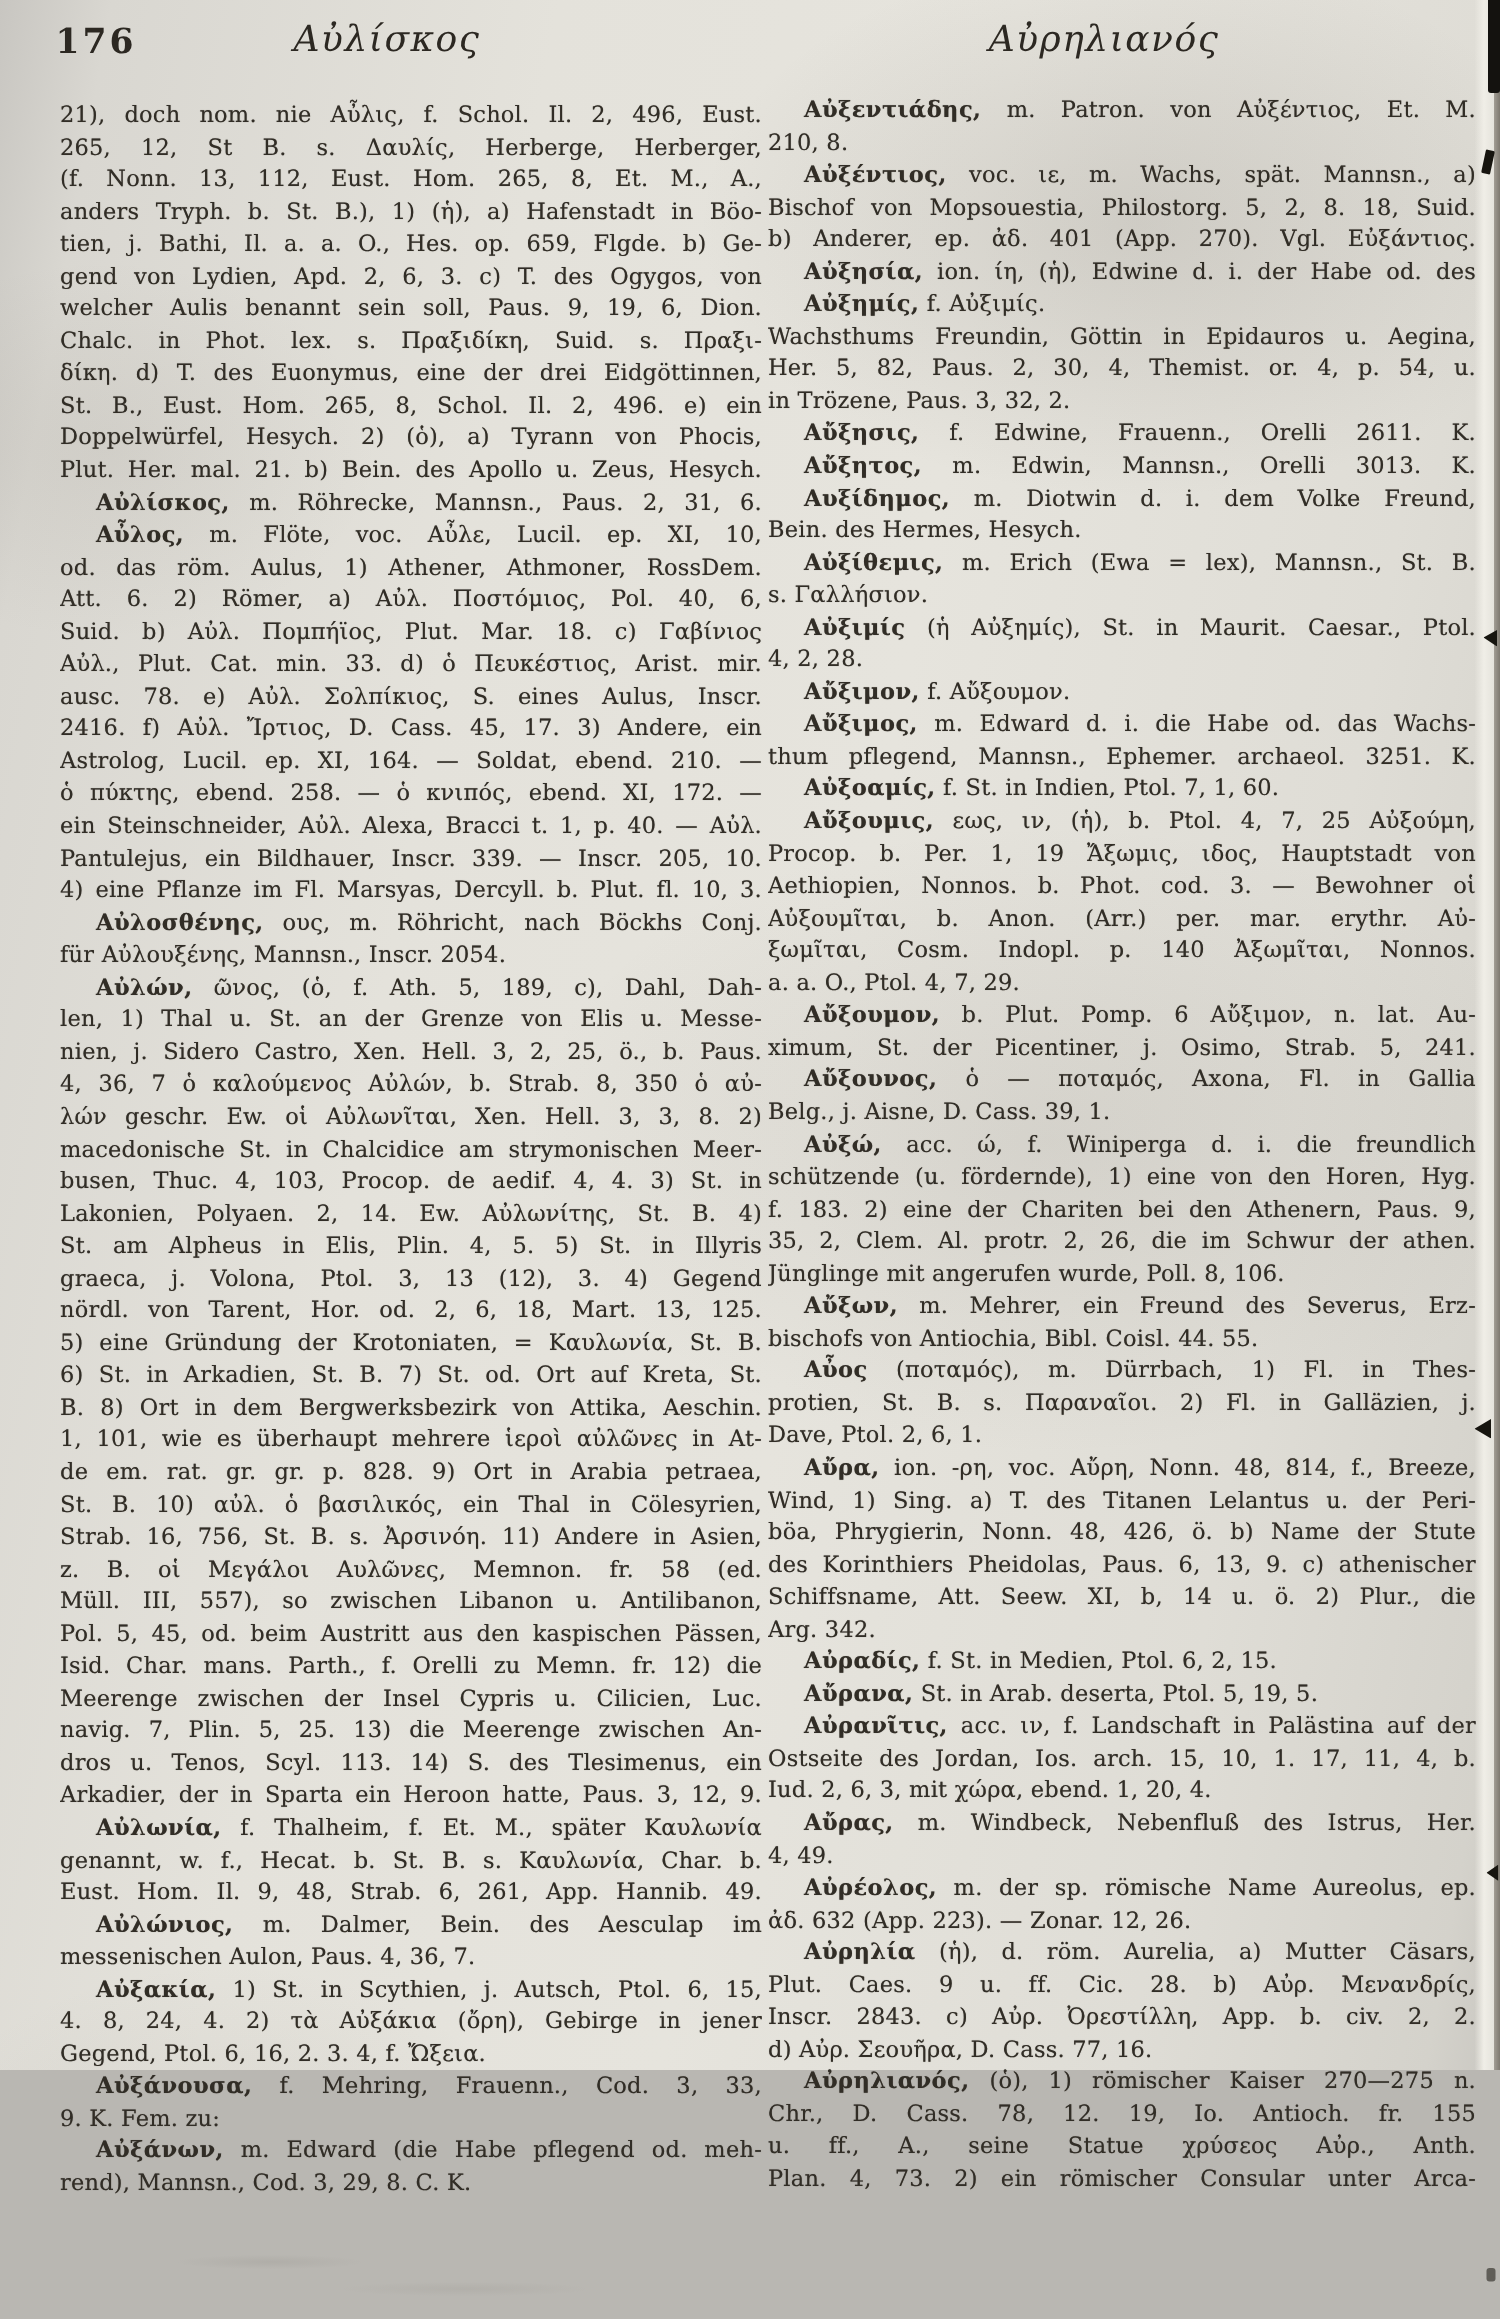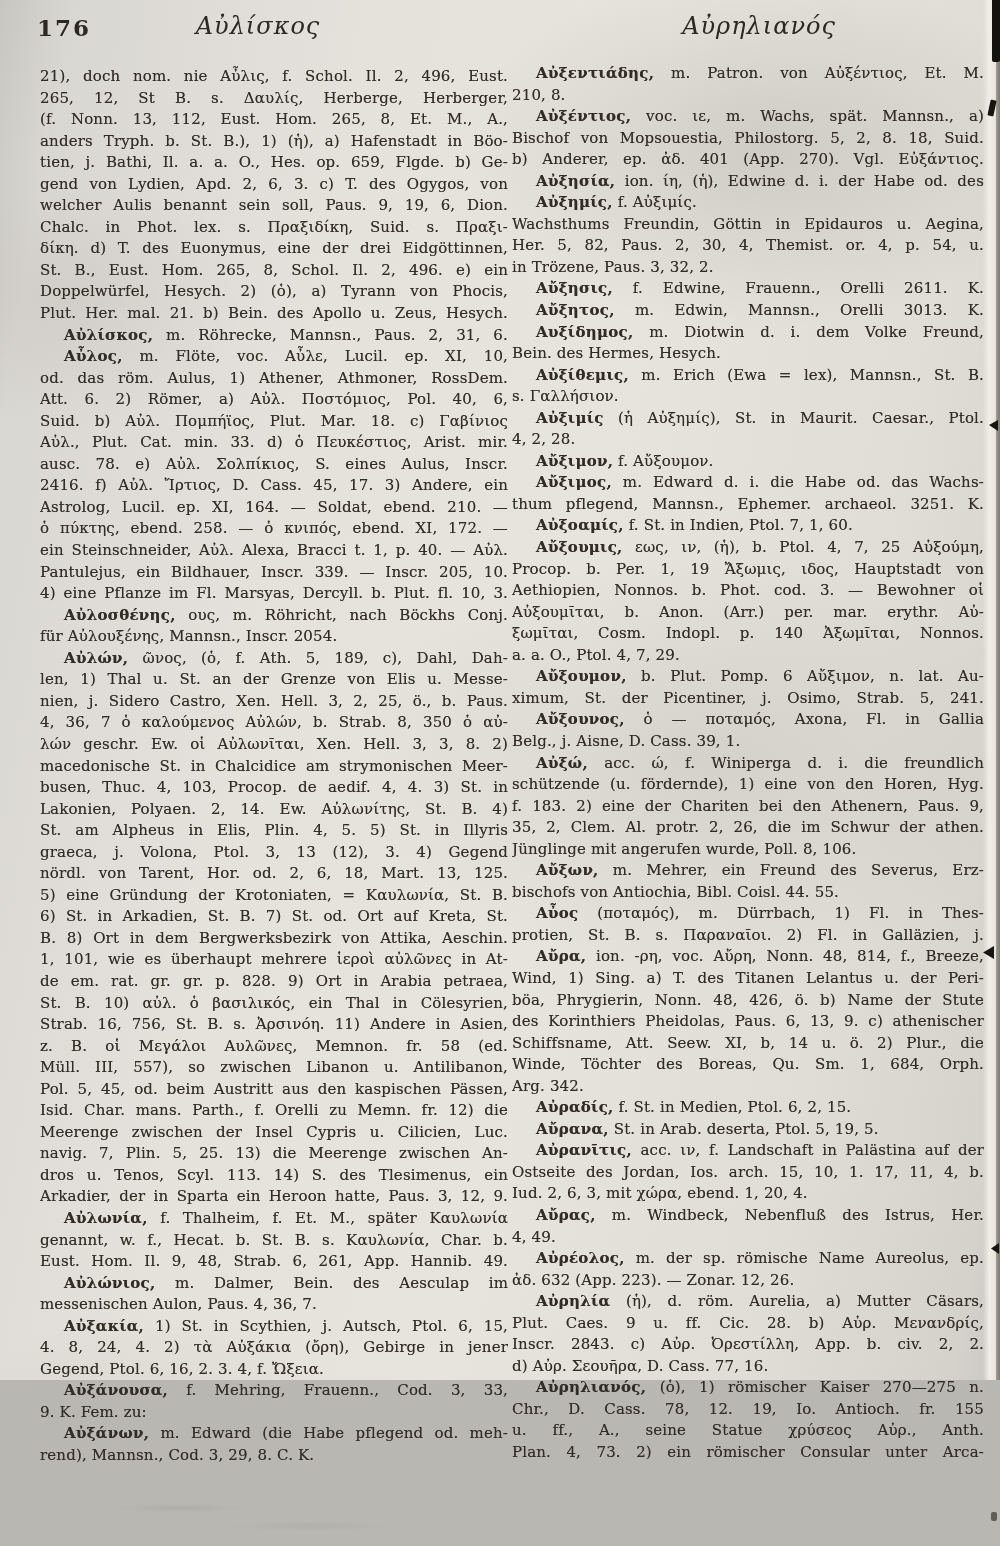--- a/index.html
+++ b/index.html
@@ -43,21 +43,21 @@
   .page-header { position: absolute; top: 0; left: 0; width: 100%; height: 58px; }
   .page-number {
     position: absolute; left: 37px; top: 14px;
     font-size: 23px; font-weight: bold; letter-spacing: 2px; color: #2c2822;
   }
   .running-head {
     position: absolute; top: 12px; font-size: 24px; font-style: italic;
     letter-spacing: 1px; color: #2c2822;
   }
   .running-head.left  { left: 24px;  width: 468px; text-align: center; }
-  .running-head.right { left: 524px; width: 470px; text-align: center; }
+  .running-head.right { left: 501px; width: 470px; text-align: center; }
 
   .columns { position: absolute; top: 66px; left: 36px; }
   .col { position: absolute; top: 0; }
   .col-left  { left: 4px;     width: 468px; }
   .col-right { left: 476px; width: 472px; top: -3px; }
 
   .line {
     height: 21.55px; line-height: 21.55px;
     font-size: 15px; letter-spacing: 0.15px;
     text-align: justify; text-align-last: justify;
@@ -191,26 +191,26 @@
         <div class="line end">Belg., j. Aisne, D. Cass. 39, 1.</div>
         <div class="line indent"><b class="hw">Αὐξώ,</b> acc. ώ, f. Winiperga d. i. die freundlich</div>
         <div class="line">schützende (u. fördernde), 1) eine von den Horen, Hyg.</div>
         <div class="line">f. 183. 2) eine der Chariten bei den Athenern, Paus. 9,</div>
         <div class="line">35, 2, Clem. Al. protr. 2, 26, die im Schwur der athen.</div>
         <div class="line end">Jünglinge mit angerufen wurde, Poll. 8, 106.</div>
         <div class="line indent"><b class="hw">Αὔξων,</b> m. Mehrer, ein Freund des Severus, Erz-</div>
         <div class="line end">bischofs von Antiochia, Bibl. Coisl. 44. 55.</div>
         <div class="line indent"><b class="hw">Αὖος</b> (ποταμός), m. Dürrbach, 1) Fl. in Thes-</div>
         <div class="line">protien, St. B. s. Παραναῖοι. 2) Fl. in Galläzien, j.</div>
+        <div class="line end">Dave, Ptol. 2, 6, 1.</div>
         <div class="line indent"><b class="hw">Αὔρα,</b> ion. -ρη, voc. Αὔρη, Nonn. 48, 814, f., Breeze,</div>
         <div class="line">Wind, 1) Sing. a) T. des Titanen Lelantus u. der Peri-</div>
         <div class="line">böa, Phrygierin, Nonn. 48, 426, ö. b) Name der Stute</div>
         <div class="line">des Korinthiers Pheidolas, Paus. 6, 13, 9. c) athenischer</div>
         <div class="line">Schiffsname, Att. Seew. XI, b, 14 u. ö. 2) Plur., die</div>
-        <div class="line">Winde, Töchter des Boreas, Qu. Sm. 1, 684, Orph.</div>
         <div class="line end">Arg. 342.</div>
         <div class="line indent end"><b class="hw">Αὐραδίς,</b> f. St. in Medien, Ptol. 6, 2, 15.</div>
         <div class="line indent end"><b class="hw">Αὔρανα,</b> St. in Arab. deserta, Ptol. 5, 19, 5.</div>
         <div class="line indent"><b class="hw">Αὐρανῖτις,</b> acc. ιν, f. Landschaft in Palästina auf der</div>
         <div class="line">Ostseite des Jordan, Ios. arch. 15, 10, 1. 17, 11, 4, b.</div>
         <div class="line end">Iud. 2, 6, 3, mit χώρα, ebend. 1, 20, 4.</div>
         <div class="line indent"><b class="hw">Αὔρας,</b> m. Windbeck, Nebenfluß des Istrus, Her.</div>
         <div class="line end">4, 49.</div>
         <div class="line indent"><b class="hw">Αὐρέολος,</b> m. der sp. römische Name Aureolus, ep.</div>
         <div class="line end">ἀδ. 632 (App. 223). — Zonar. 12, 26.</div>

